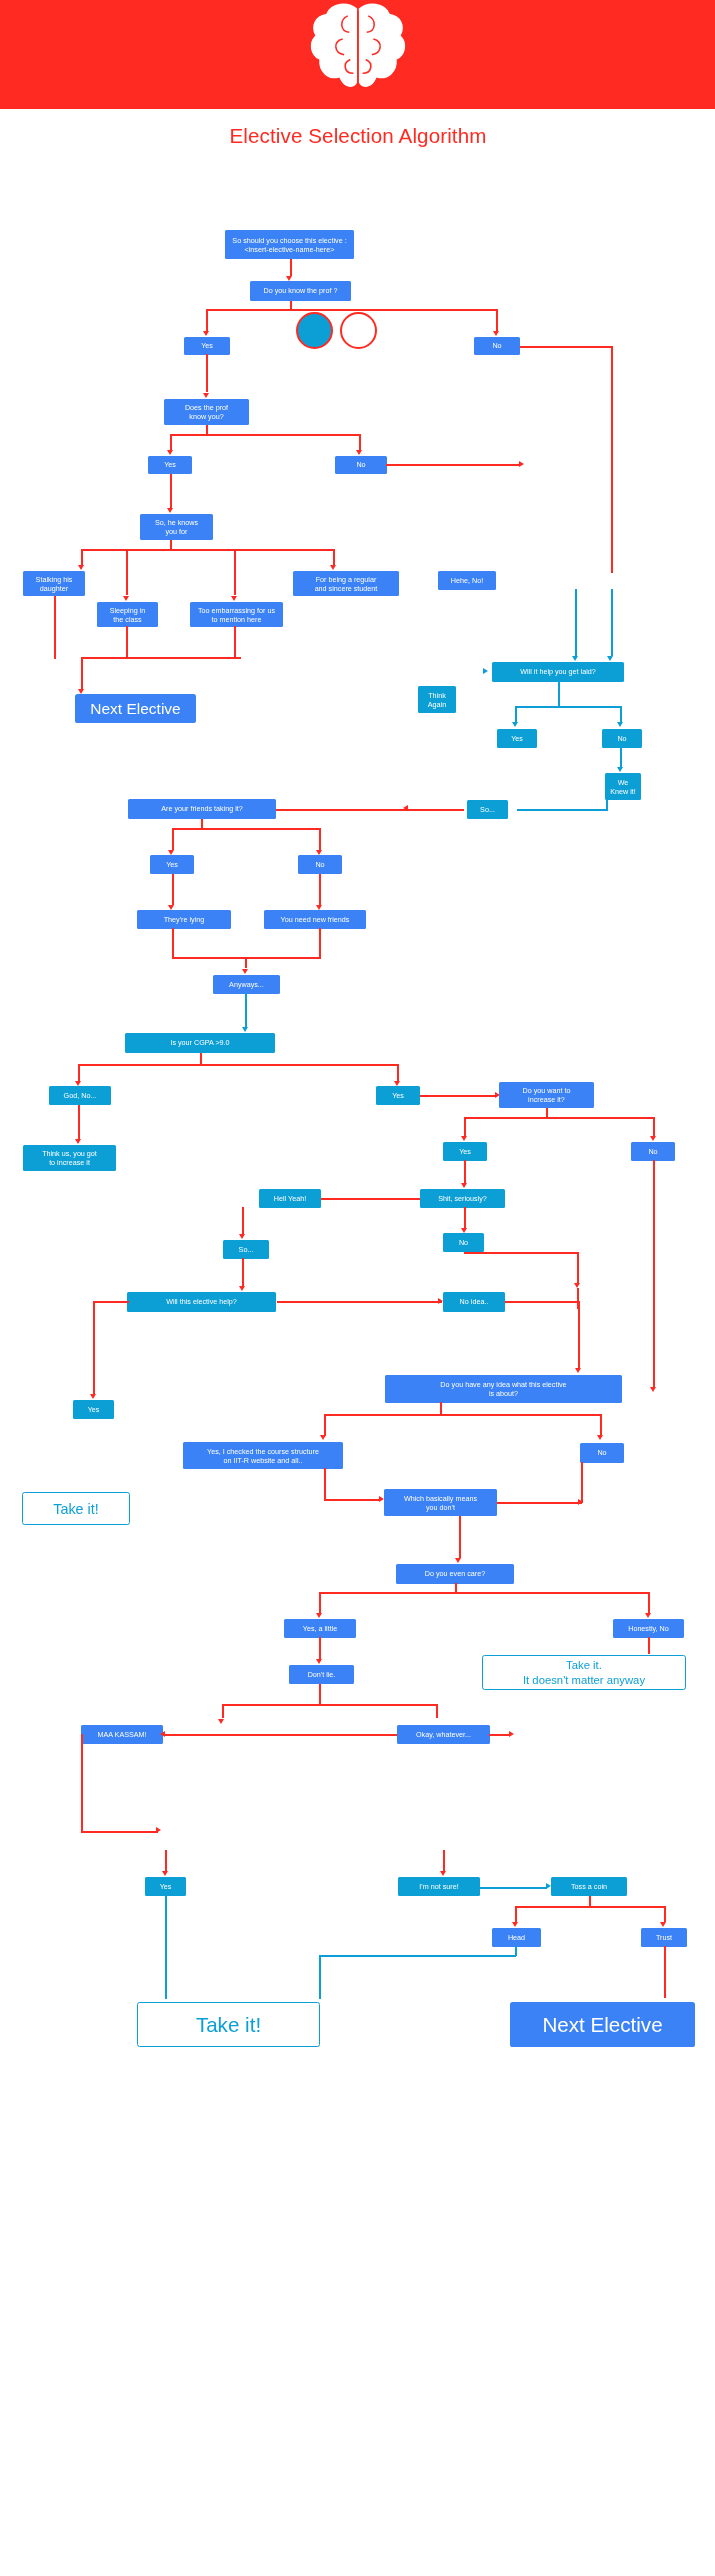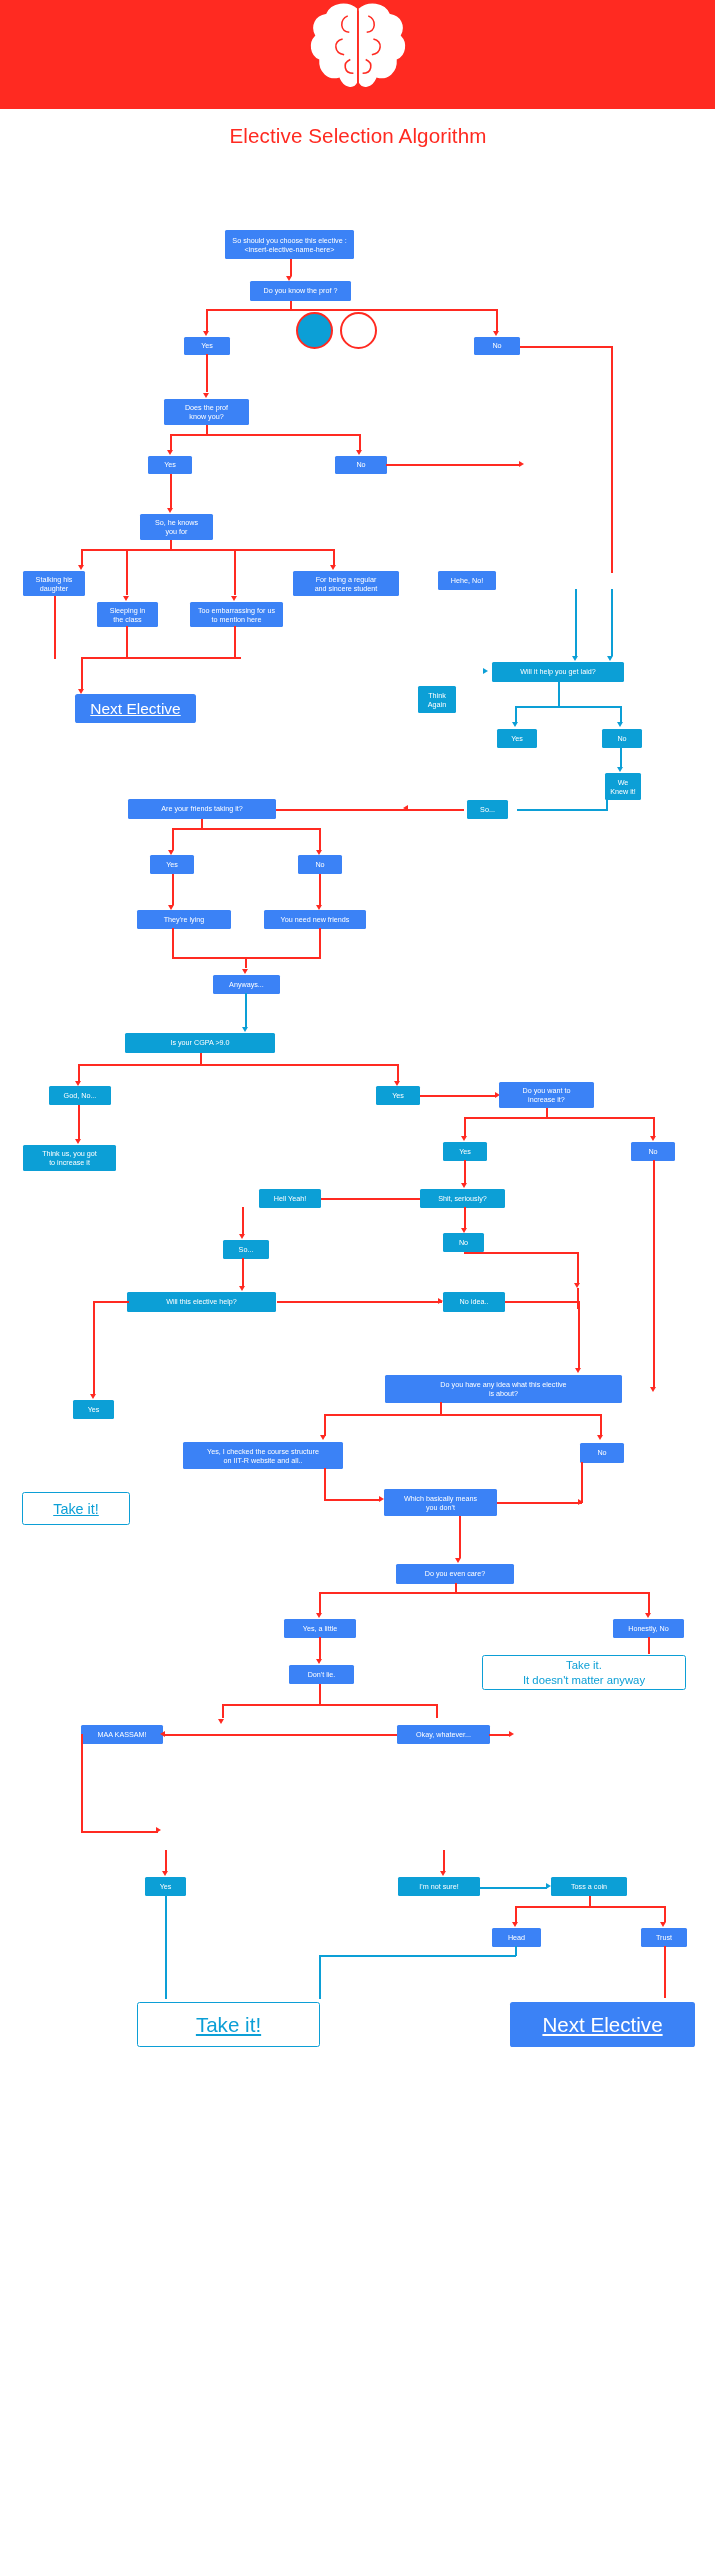--- a/index.html
+++ b/index.html
@@ -15,21 +15,21 @@
   .legend{position:absolute;left:0;top:155px;width:716px;height:46px;}
   .legend-circle{position:absolute;border-radius:50%;box-sizing:border-box;}
   .legend-blue{left:296px;top:157px;width:37px;height:37px;background:#0c9fd6;border:2.1px solid #ff2a21;}
   .legend-white{left:340px;top:157px;width:37px;height:37px;background:#ffffff;border:2.1px solid #ff2a21;}
 
   
   .node{position:absolute;box-sizing:border-box;display:flex;align-items:center;justify-content:center;
         text-align:center;color:#ffffff;font-size:7.2px;line-height:1.25;border-radius:1.5px;padding:2.1px 3.1px;}
   .red{background:#3b82f6;}
   .blue{background:#0c9fd6;}
-  .big{font-size:15.5px;font-weight:400;border-radius:2.6px;text-decoration:underline;}
+  .big{font-size:15.5px;font-weight:400;border-radius:2.6px;}
   .outline-blue{background:#ffffff;color:#0c9fd6;border:1.5px solid #0c9fd6;border-radius:2.6px;}
 
   
   .ln{position:absolute;background:#ff2a21;}
   .ln.b{background:#0c9fd6;}
   .arrow{position:absolute;width:0;height:0;}
   .ar-down{border-left:3.6px solid transparent;border-right:3.6px solid transparent;border-top:5.2px solid #ff2a21;}
   .ar-down.b{border-top-color:#0c9fd6;}
   .ar-right{border-top:3.6px solid transparent;border-bottom:3.6px solid transparent;border-left:5.2px solid #ff2a21;}
   .ar-right.b{border-left-color:#0c9fd6;}

